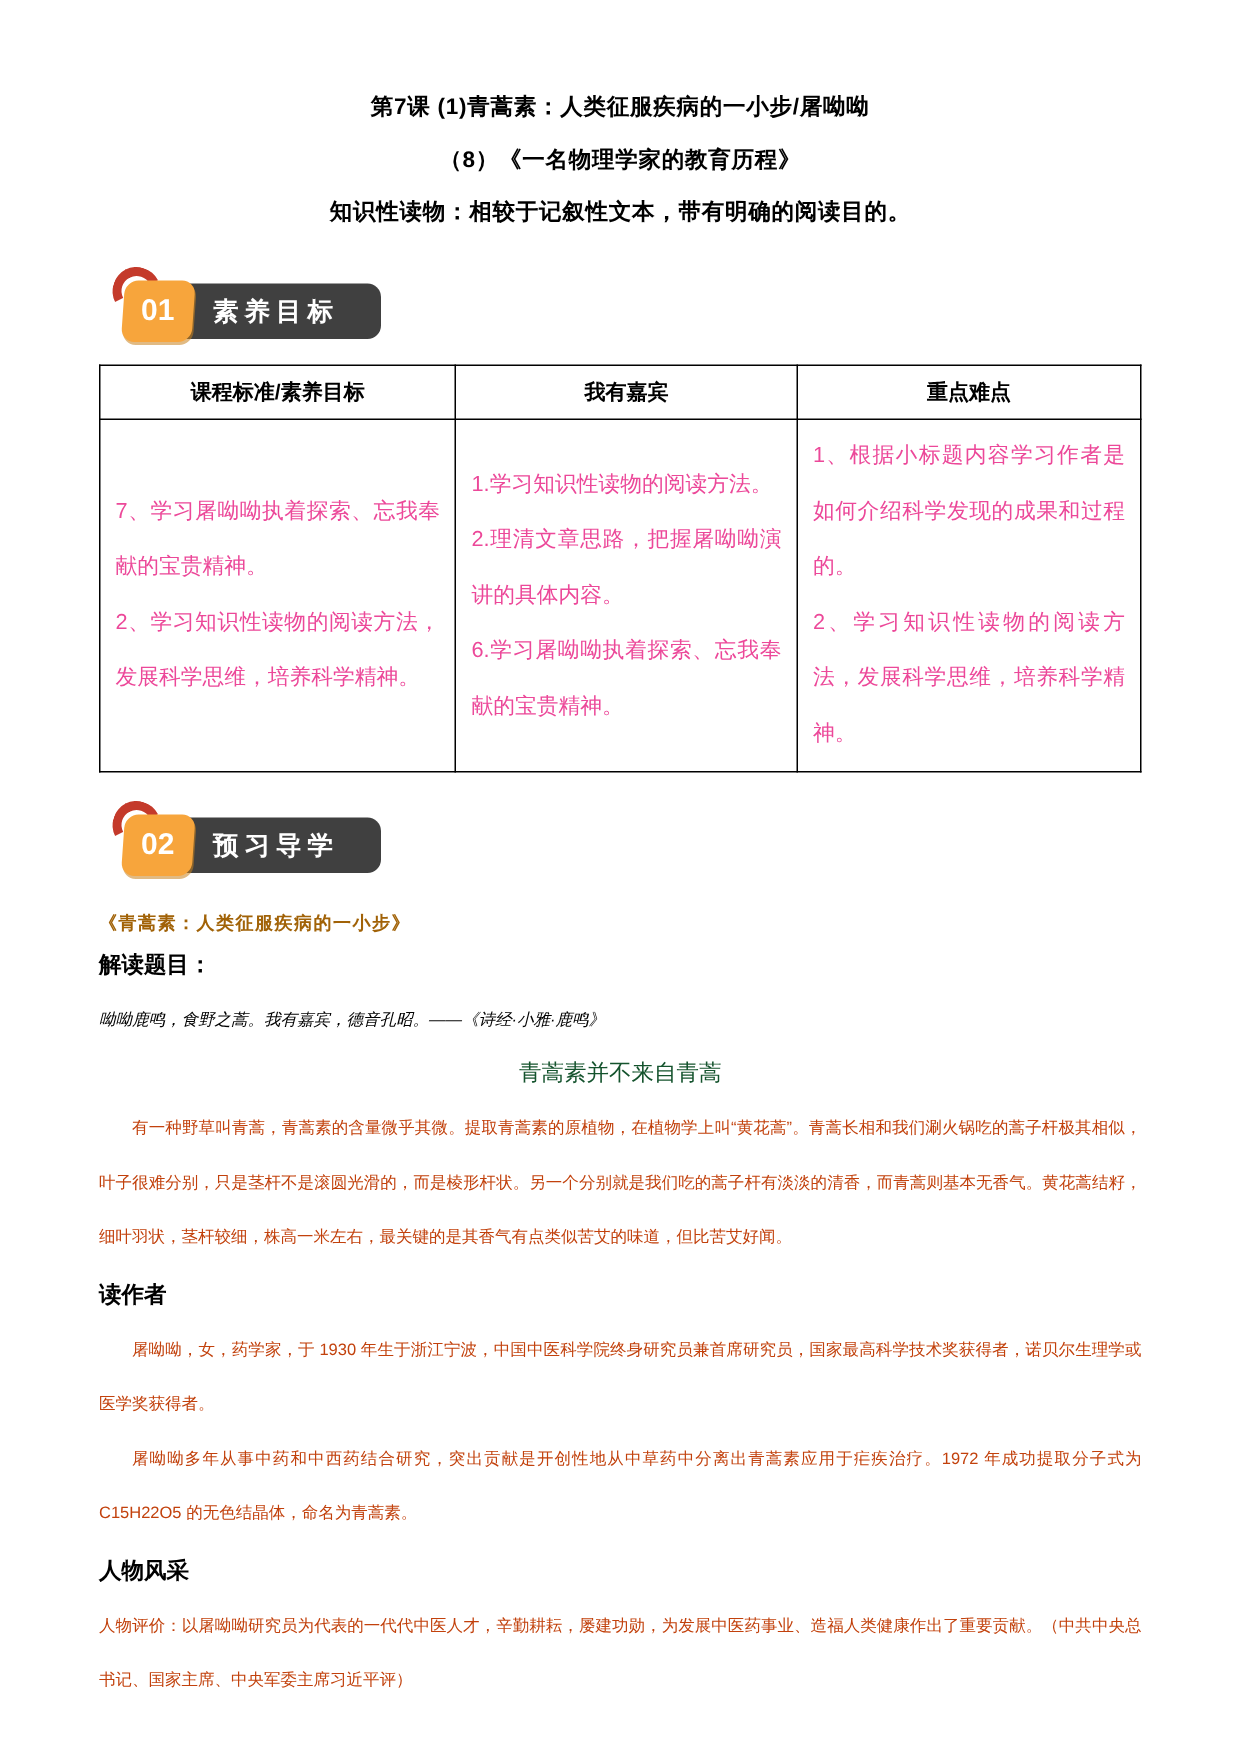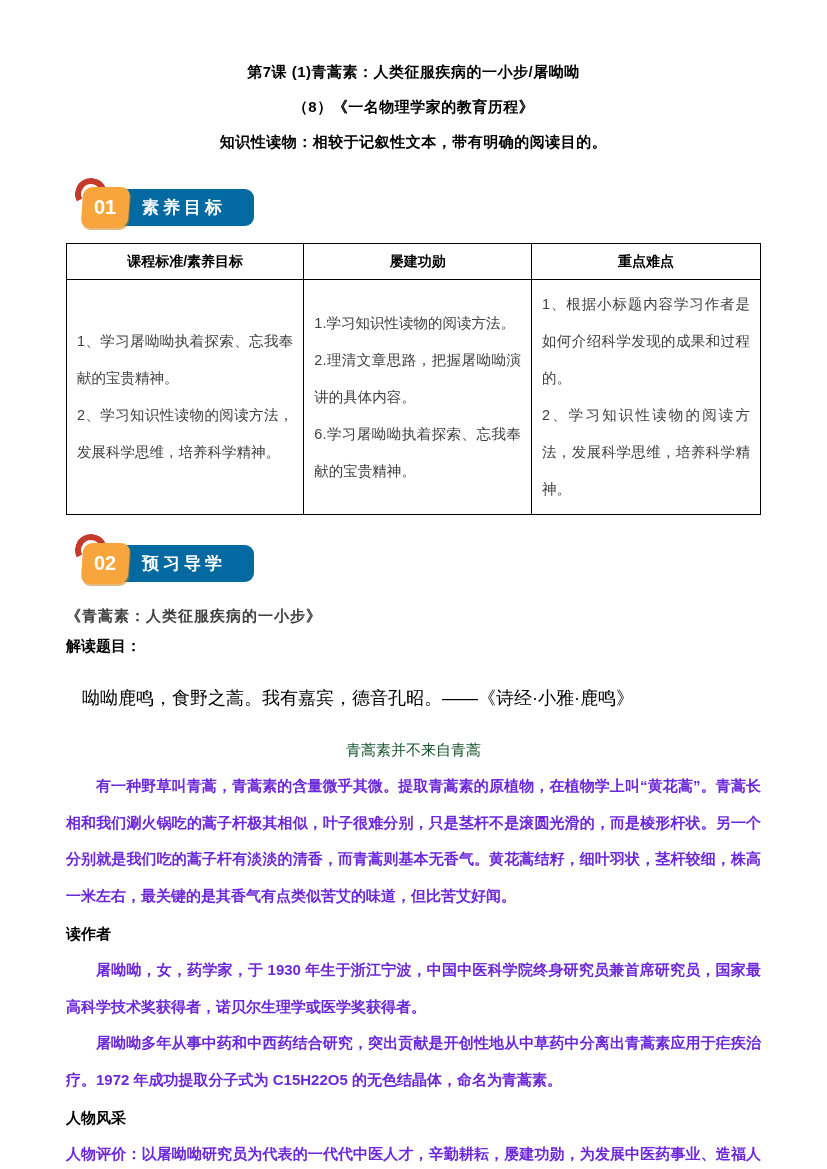--- a/index.html
+++ b/index.html
@@ -46,21 +46,21 @@
     border-radius: 9px;
     transform: skewX(-4deg);
     display: flex; align-items: center; justify-content: center;
     color: #ffffff; font-size: 20px; font-weight: bold;
     box-shadow: 1px 2px 0 rgba(200,130,30,0.55);
   }
   .badge-num span { transform: skewX(4deg); }
   .badge-label {
     position: relative; z-index: 1;
     height: 37px; margin-left: -13px;
-    background: #0369a1;
+    background: #404040;
     border-radius: 9px;
     display: flex; align-items: center;
     padding: 0 28px 0 26px;
     color: #ffffff; font-size: 17px; font-weight: bold;
     letter-spacing: 4px;
   }
   
   table.goals {
     width: 100%;
     border-collapse: collapse;
@@ -73,52 +73,52 @@
   }
   table.goals th {
     font-size: 14px; font-weight: bold;
     text-align: center;
     height: 33px; color: #000;
   }
   table.goals td {
     padding: 6px 10px;
     font-size: 14.5px;
     line-height: 37px;
-    color: #404040;
+    color: #ec4899;
   }
   table.goals td p { margin: 0; text-align: justify; }
   
   .article-title {
     margin-top: 22px;
-    color: #404040;
-    font-size: 15px; font-weight: bold;
+    color: #a16207;
+    font-size: 12px; font-weight: bold;
     letter-spacing: 1px;
   }
   .center-heading {
     text-align: left;
     font-size: 15px; font-weight: bold;
     line-height: 36px; margin-top: 2px;
     color: #000;
   }
   .center-subheading {
     text-align: center;
     font-size: 15px; font-weight: normal;
     line-height: 36px;
     color: #14532d;
   }
   .para {
-    font-size: 15px;
+    font-size: 11px;
     line-height: 36.5px;
     text-align: justify;
-    margin: 0; color: #6d28d9; font-weight: bold;
+    margin: 0; color: #c2410c;
   }
   .para.indent { text-indent: 2em; }
   .quote-line {
-    font-size: 18px; line-height: 36px;
-    margin: 16px; color: #000;
+    font-size: 11px; line-height: 36px;
+    margin: 0; color: #000; font-style: italic;
   }
 </style>
 </head>
 <body>
 
 <div class="page">
 
   <div class="title-block">
     <div class="title-line">第7课 (1)青蒿素：人类征服疾病的一小步/屠呦呦</div>
     <div class="title-line">（8）《一名物理学家的教育历程》</div>
@@ -135,28 +135,28 @@
 
   <table class="goals">
     <colgroup>
         <col style="width:34.2%">
         <col style="width:32.8%">
         <col style="width:33%">
       </colgroup>
     <thead>
       <tr>
         <th>课程标准/素养目标</th>
-        <th>屡建功勋</th>
+        <th>我有嘉宾</th>
         <th>重点难点</th>
       </tr>
     </thead>
     <tbody>
       <tr>
         <td>
-          <p>1、学习屠呦呦执着探索、忘我奉献的宝贵精神。</p>
+          <p>7、学习屠呦呦执着探索、忘我奉献的宝贵精神。</p>
           <p>2、学习知识性读物的阅读方法，发展科学思维，培养科学精神。</p>
         </td>
         <td>
           <p>1.学习知识性读物的阅读方法。</p>
           <p>2.理清文章思路，把握屠呦呦演讲的具体内容。</p>
           <p>6.学习屠呦呦执着探索、忘我奉献的宝贵精神。</p>
         </td>
         <td>
           <p>1、根据小标题内容学习作者是如何介绍科学发现的成果和过程的。</p>
           <p>2、学习知识性读物的阅读方法，发展科学思维，培养科学精神。</p>

